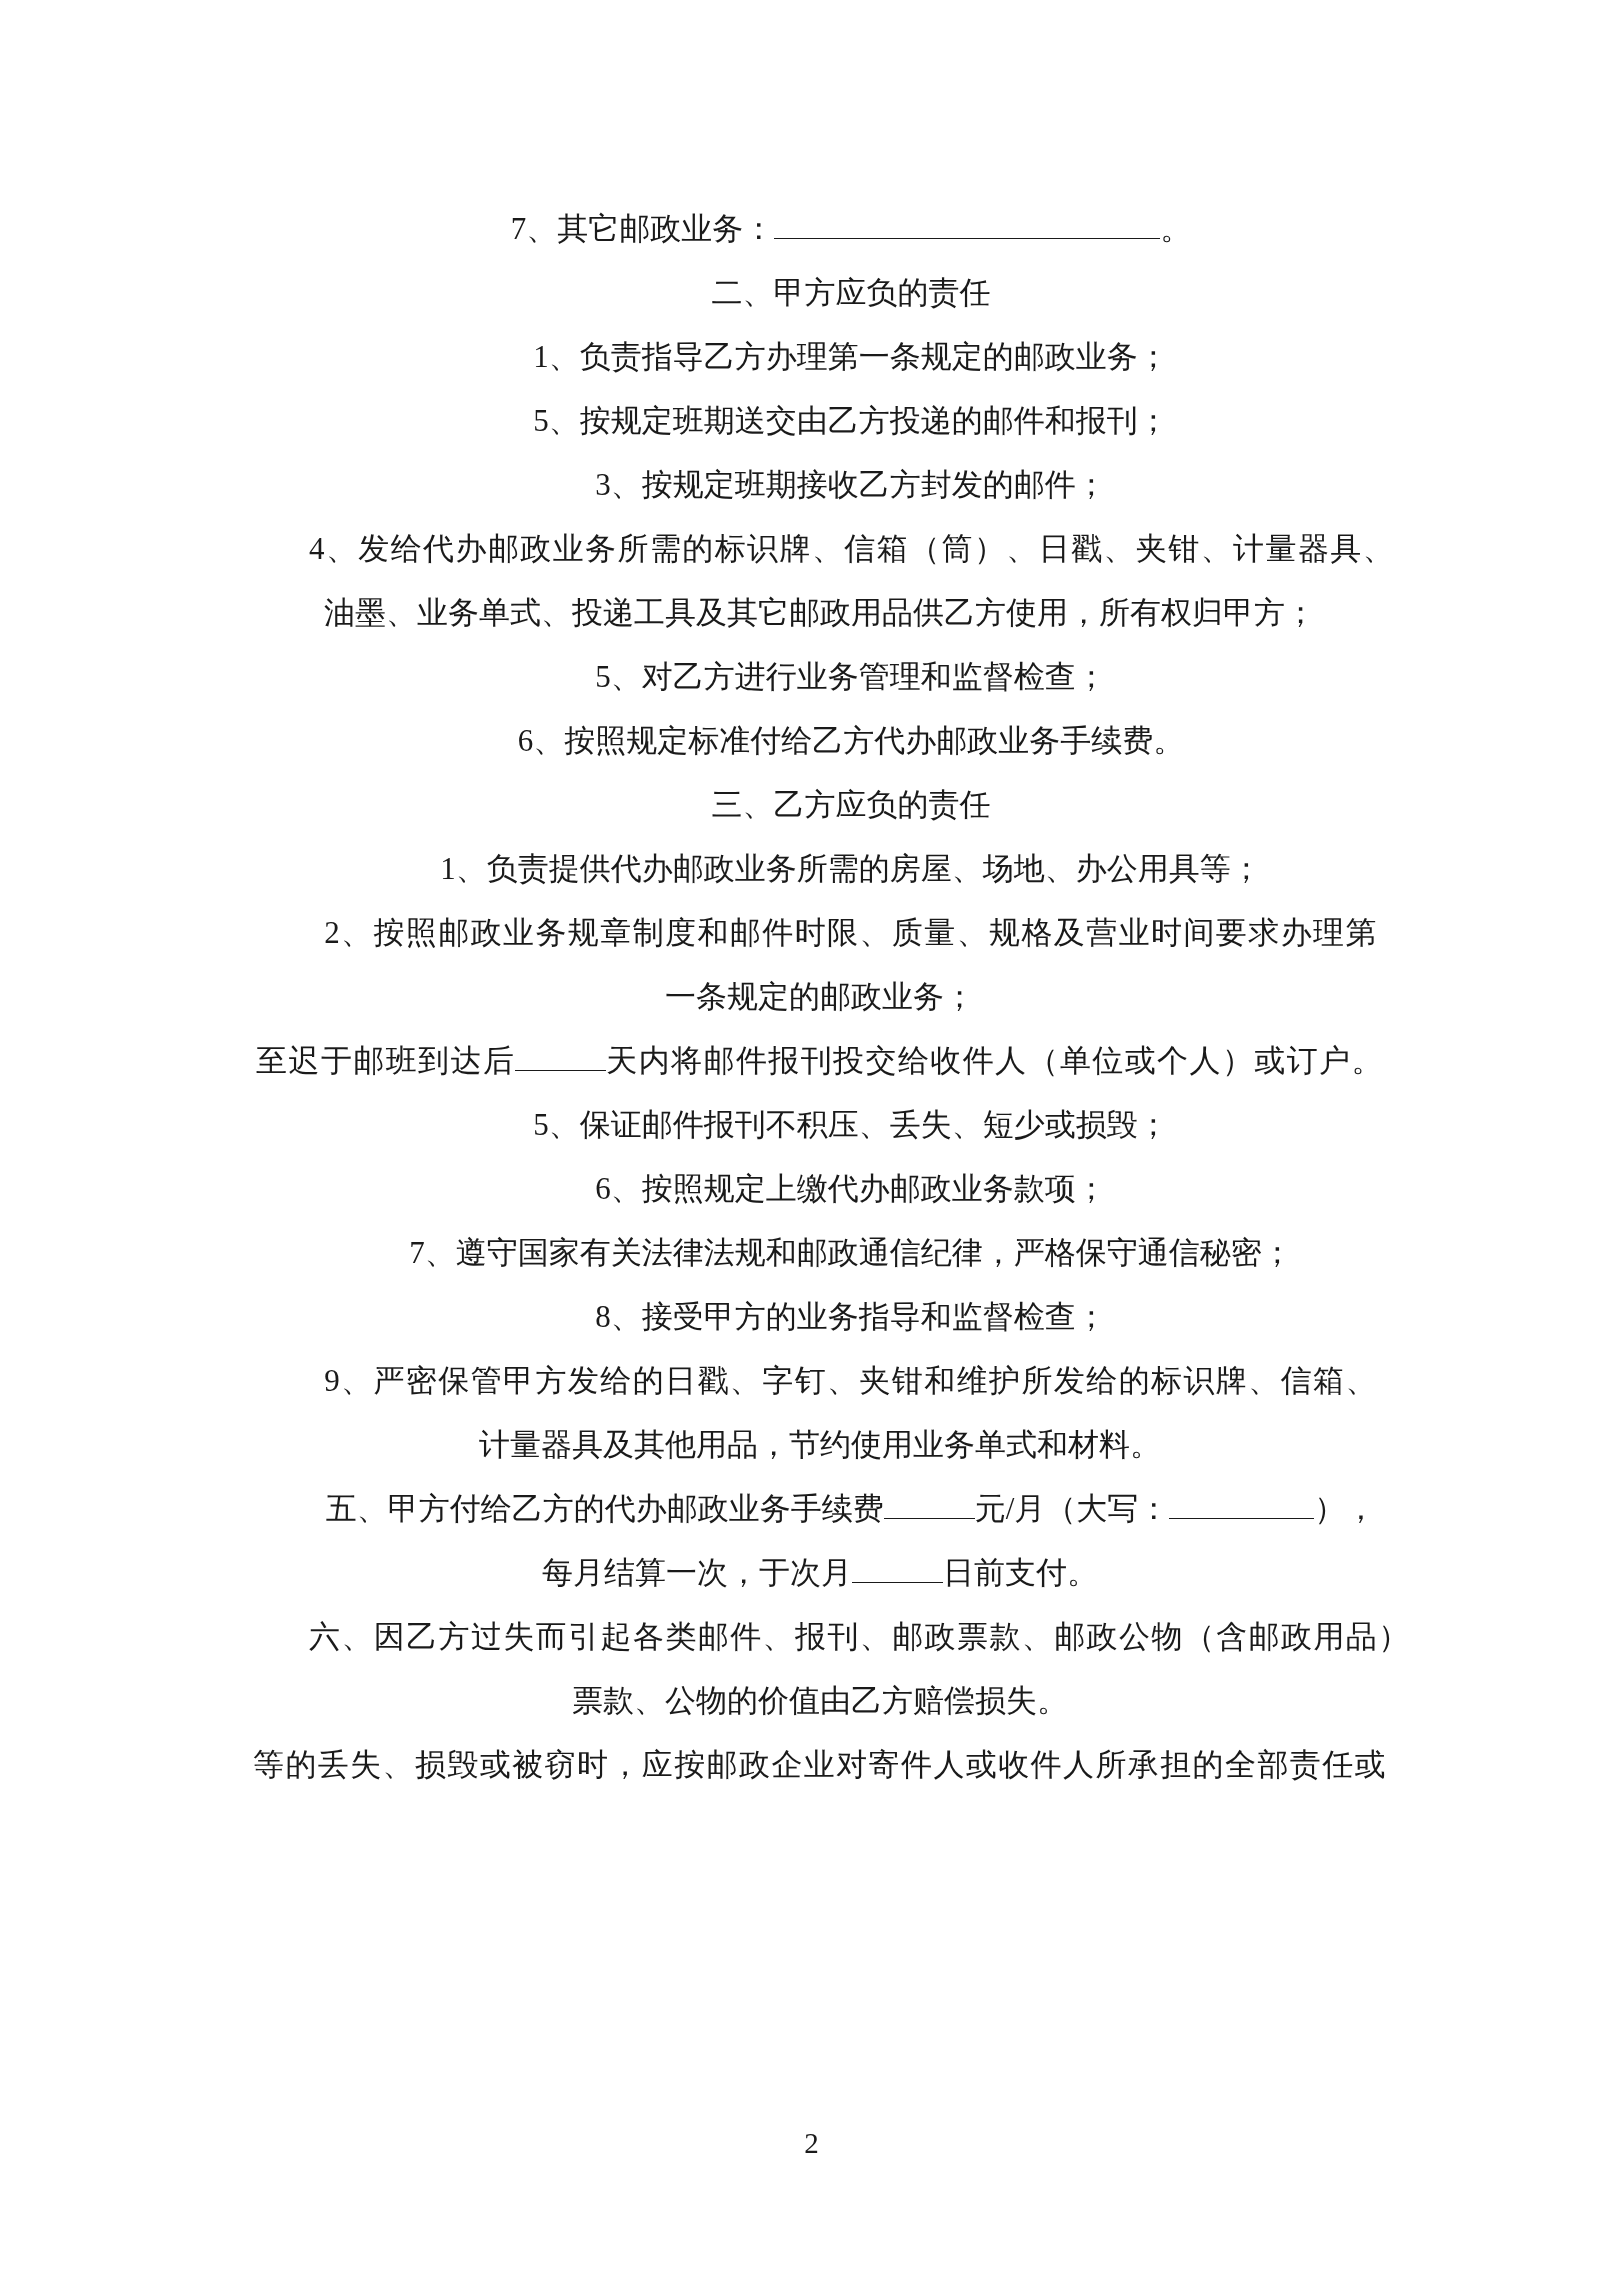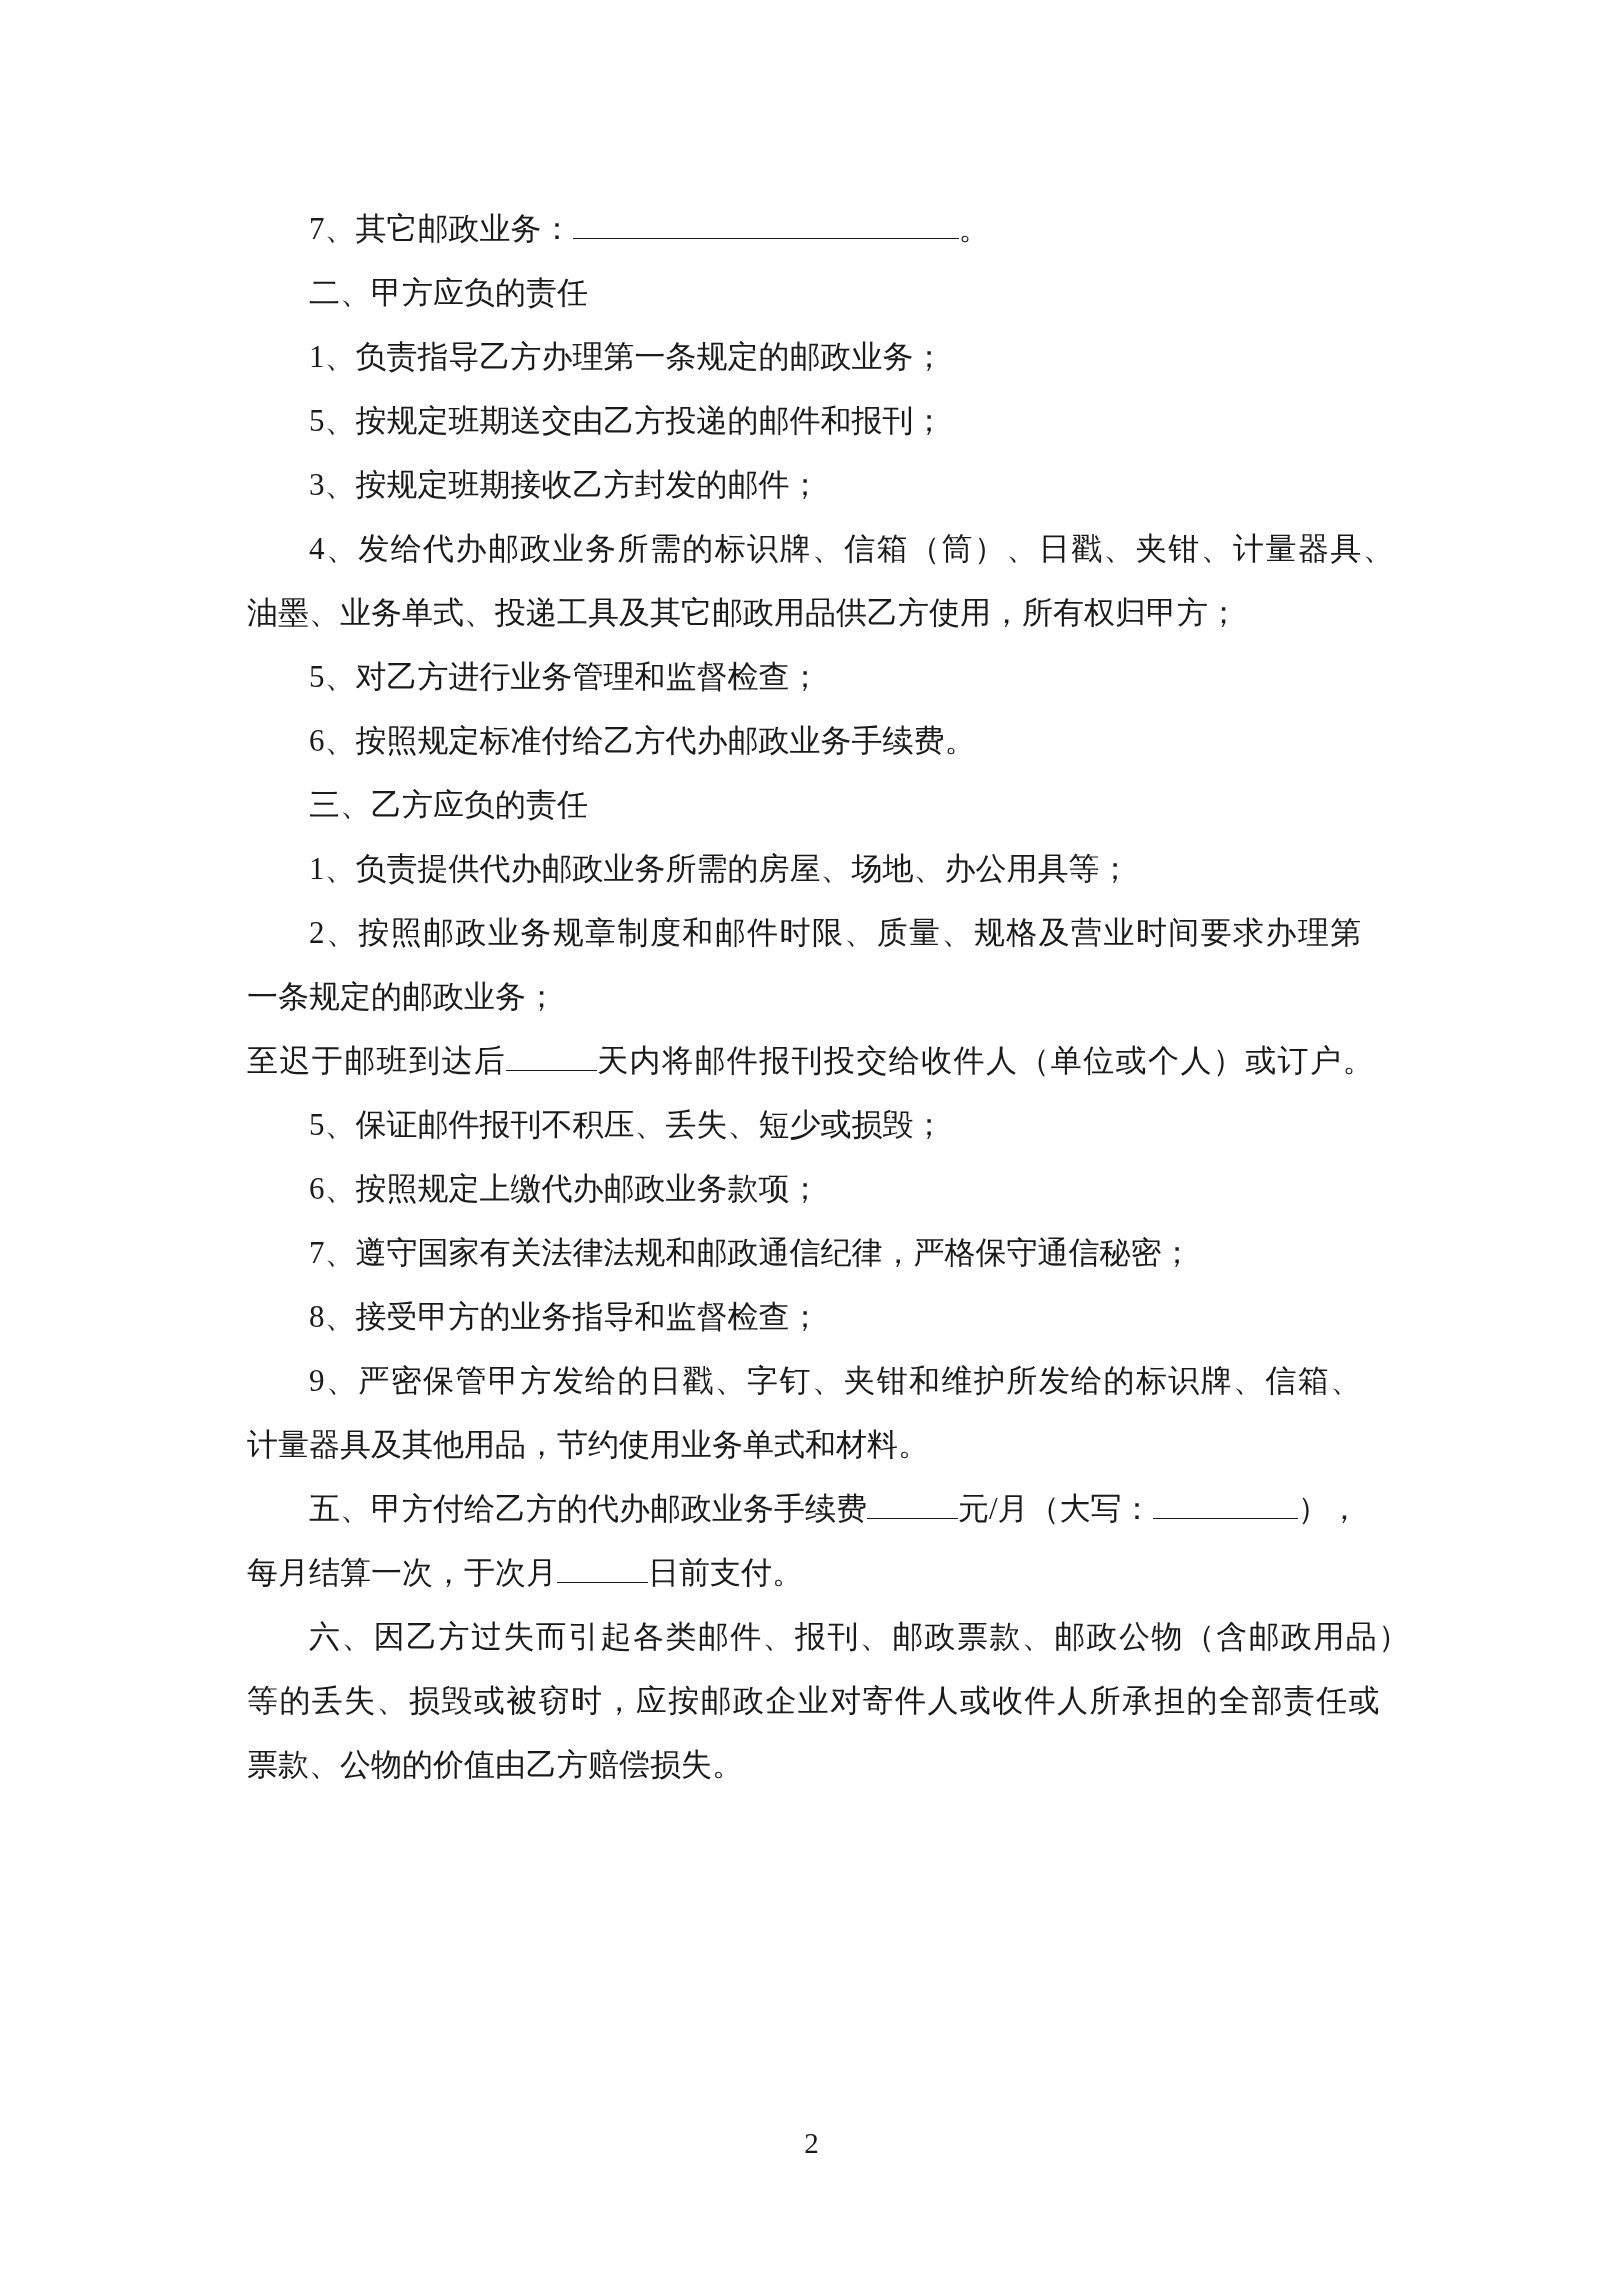--- a/index.html
+++ b/index.html
@@ -22,20 +22,21 @@
     top: 197px;
     left: 247px;
     width: 1146px;
   }
   .line {
     height: 64px;
     line-height: 64px;
     font-size: 31px;
     white-space: nowrap;
     letter-spacing: 0;
+    text-align: center;
   }
   .line.indent {
     padding-left: 62px;
   }
   .line.full {
     letter-spacing: 1.4px;
   }
   .blank {
     display: inline-block;
     height: 1em;
@@ -74,18 +75,18 @@
       <div class="line full"><span>至迟于邮班到达后</span><span class="blank" style="width: 91px;"></span><span>天内将邮件报刊投交给收件人（单位或个人）或订户。</span></div>
       <div class="line indent"><span>5、保证邮件报刊不积压、丢失、短少或损毁；</span></div>
       <div class="line indent"><span>6、按照规定上缴代办邮政业务款项；</span></div>
       <div class="line indent"><span>7、遵守国家有关法律法规和邮政通信纪律，严格保守通信秘密；</span></div>
       <div class="line indent"><span>8、接受甲方的业务指导和监督检查；</span></div>
       <div class="line indent full"><span>9、严密保管甲方发给的日戳、字钉、夹钳和维护所发给的标识牌、信箱、</span></div>
       <div class="line"><span>计量器具及其他用品，节约使用业务单式和材料。</span></div>
       <div class="line indent"><span>五、甲方付给乙方的代办邮政业务手续费</span><span class="blank" style="width: 91px;"></span><span>元/月（大写：</span><span class="blank" style="width: 145px;"></span><span>），</span></div>
       <div class="line"><span>每月结算一次，于次月</span><span class="blank" style="width: 91px;"></span><span>日前支付。</span></div>
       <div class="line indent full"><span>六、因乙方过失而引起各类邮件、报刊、邮政票款、邮政公物（含邮政用品）</span></div>
+      <div class="line"><span>票款、公物的价值由乙方赔偿损失。</span></div>
       <div class="line full"><span>等的丢失、损毁或被窃时，应按邮政企业对寄件人或收件人所承担的全部责任或</span></div>
-      <div class="line"><span>票款、公物的价值由乙方赔偿损失。</span></div>
     </div>
   <div class="page-number">2</div>
 </div>
 
 
 </body></html>

